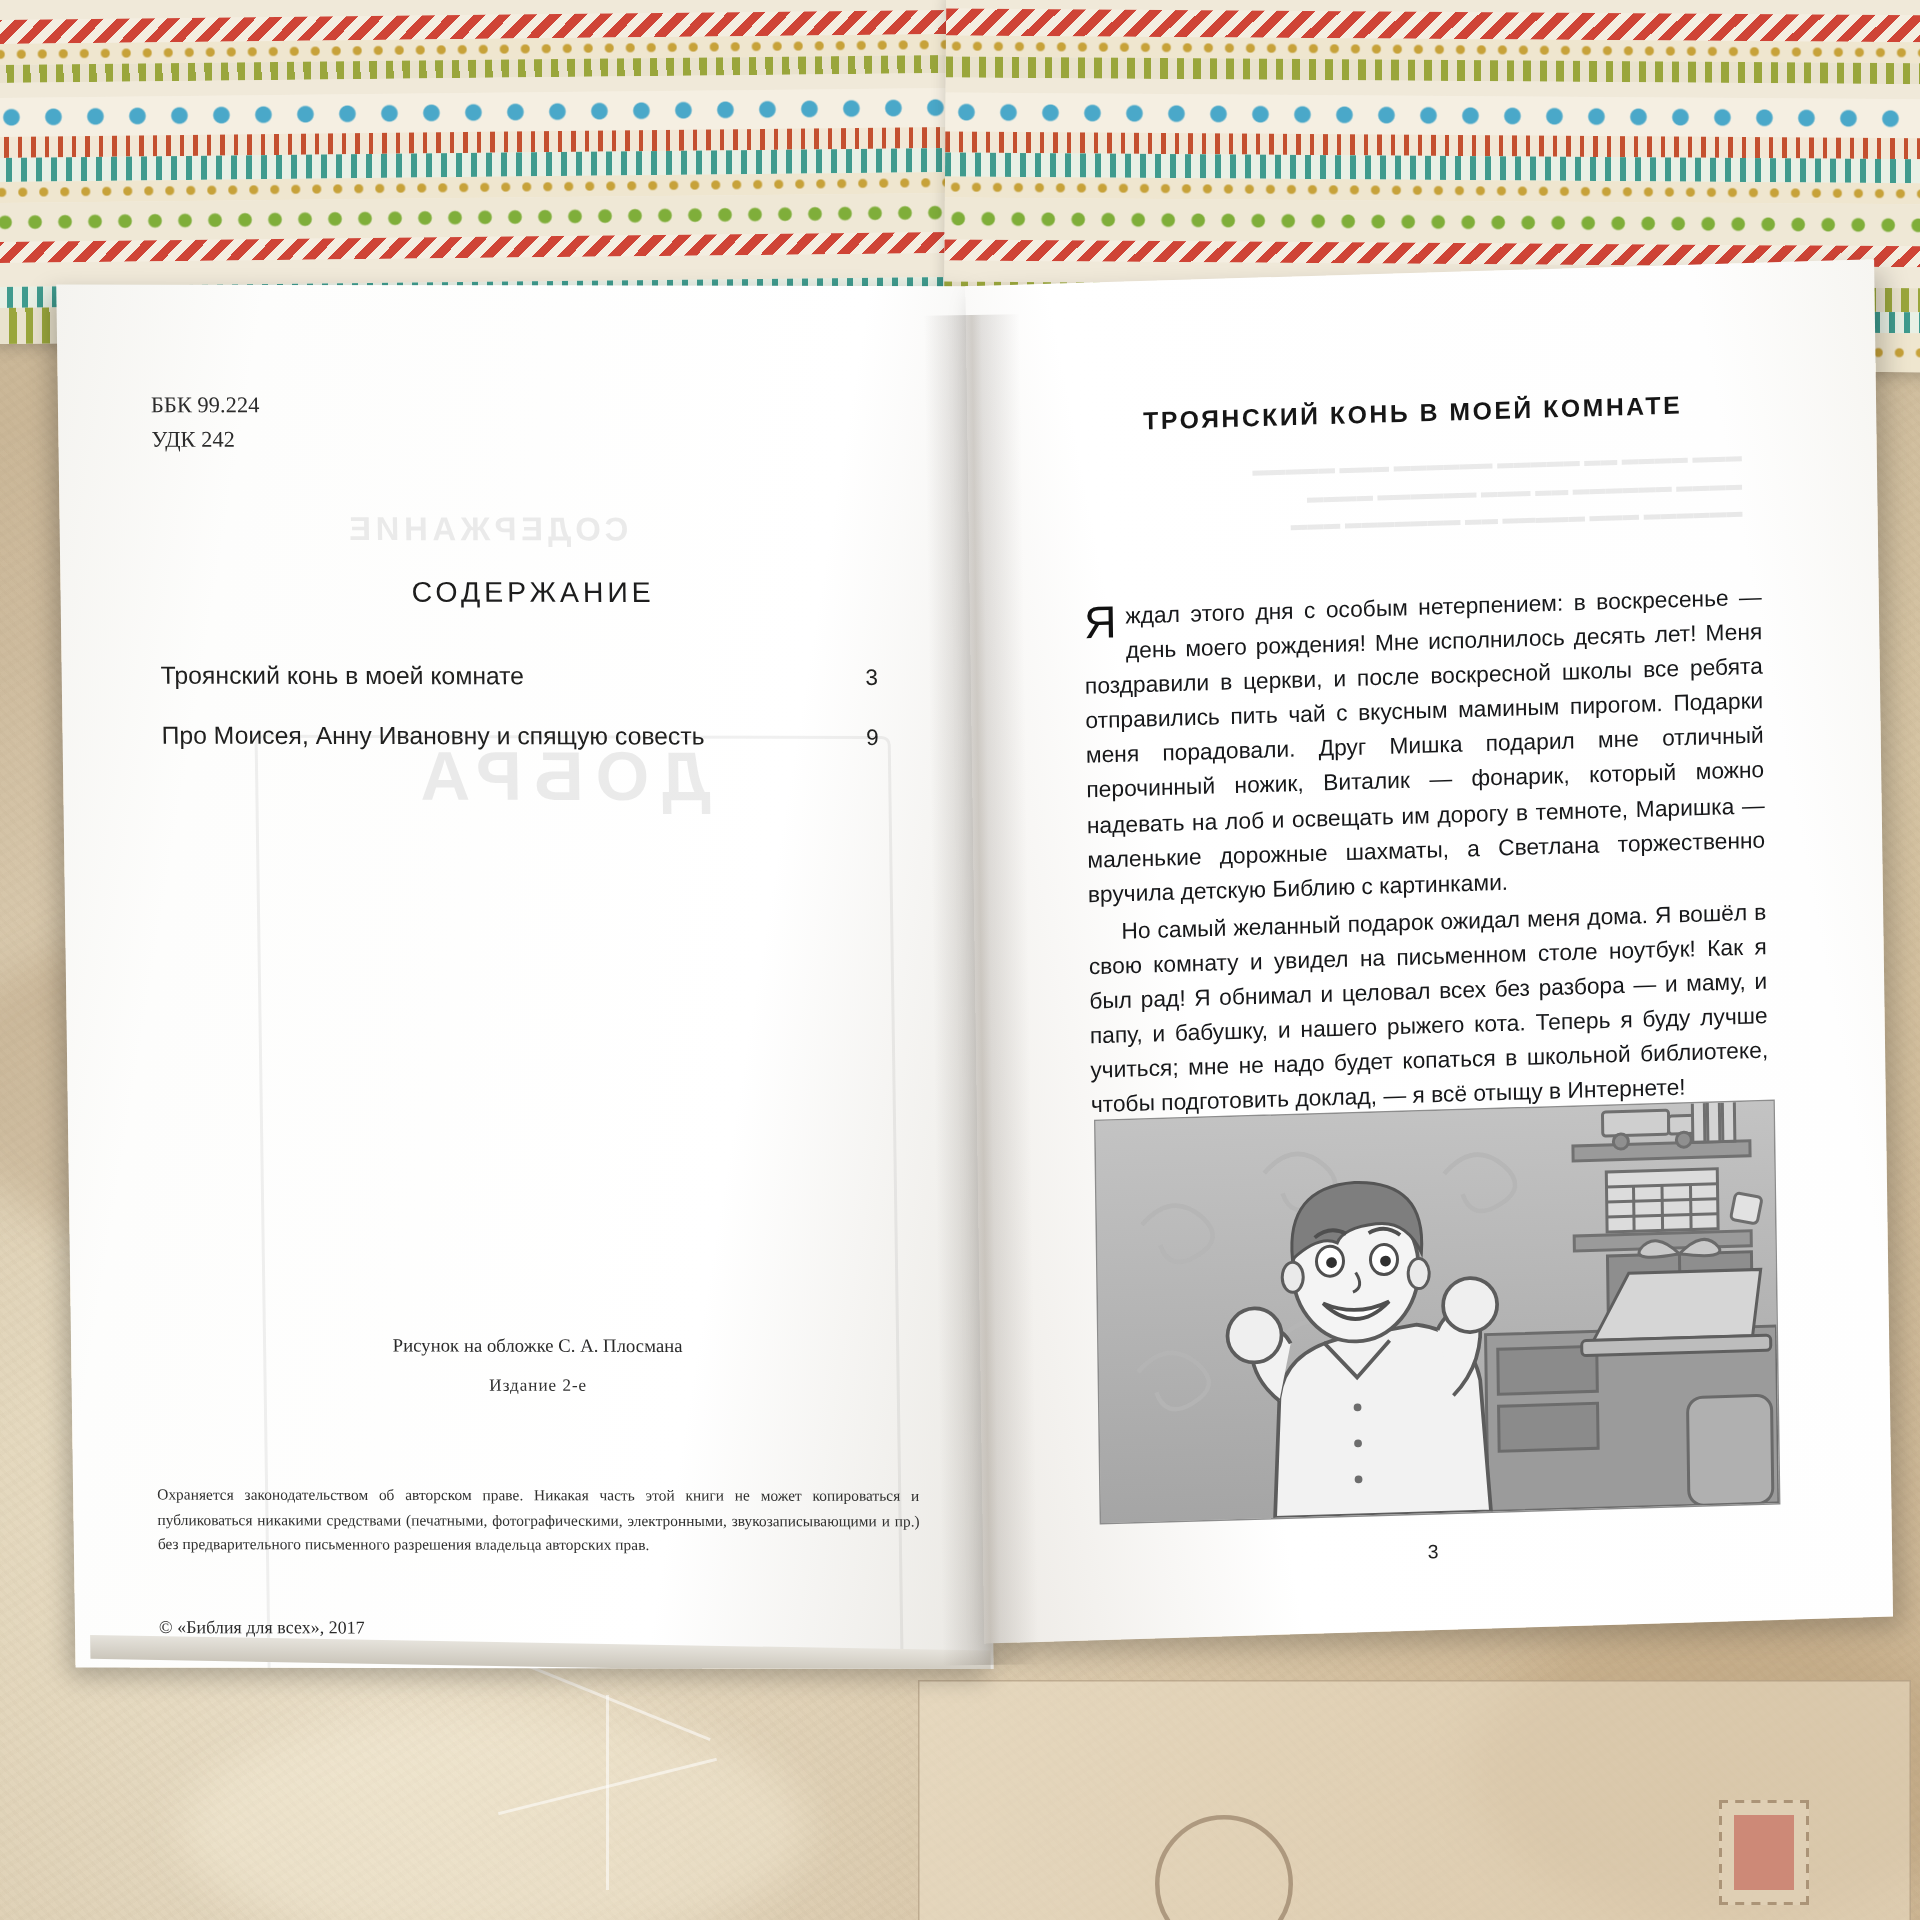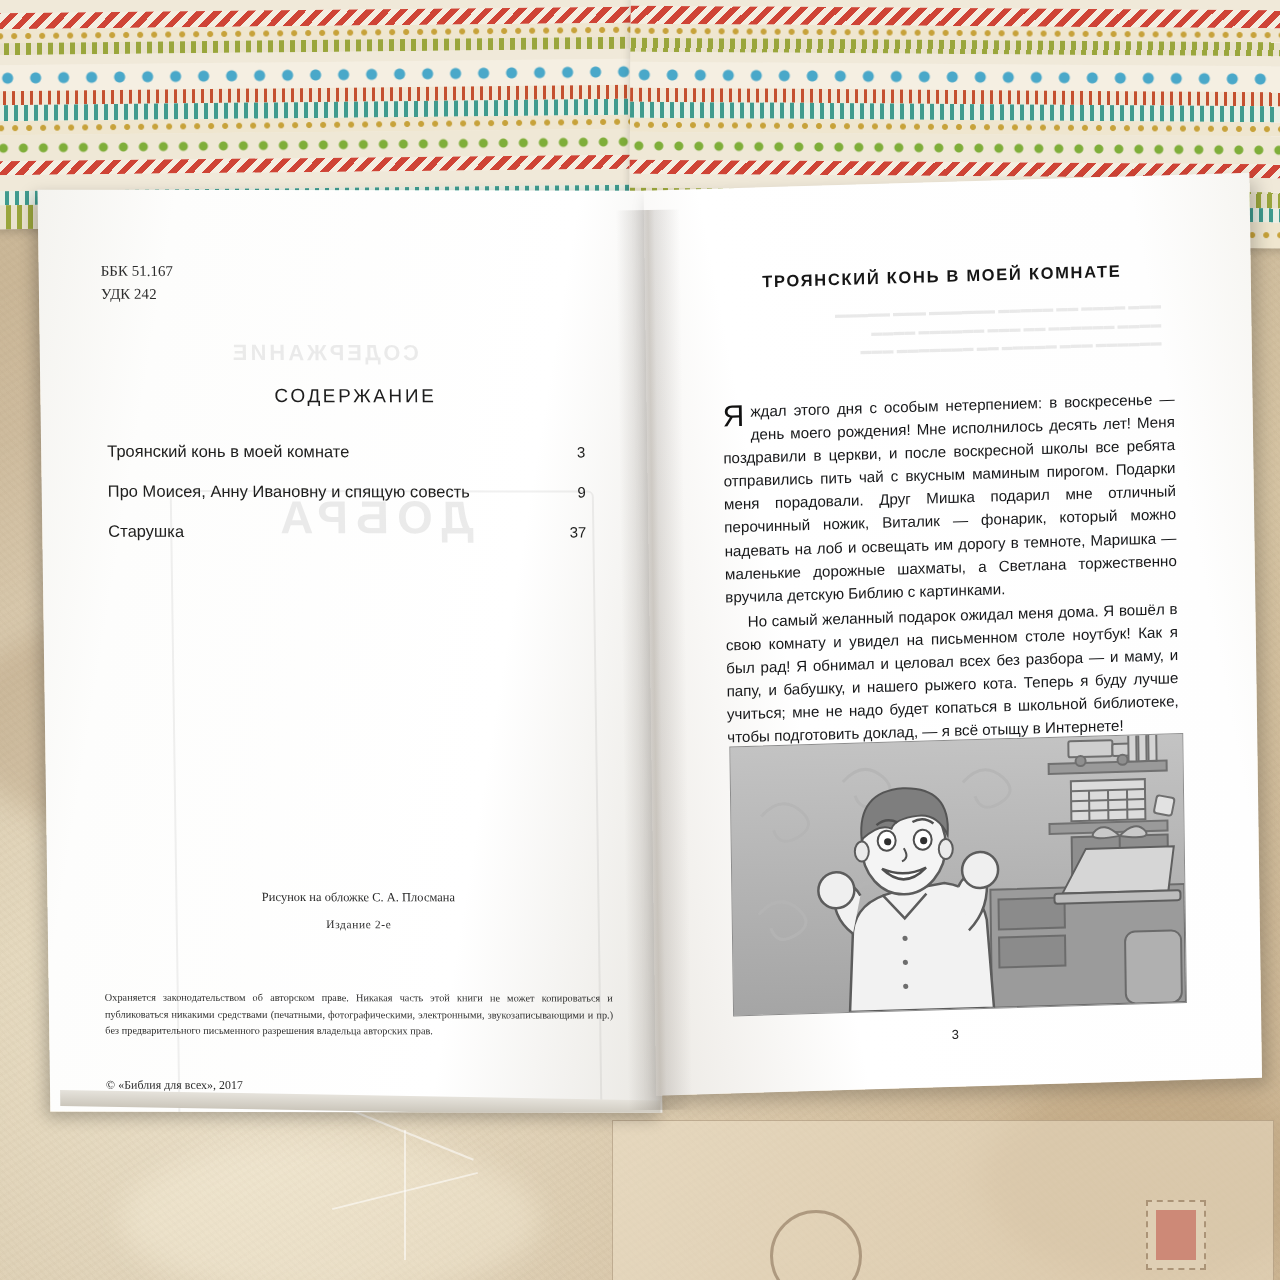--- a/index.html
+++ b/index.html
@@ -404,39 +404,35 @@
 
   <div id="book">
 
     <div class="page page-left">
 
       <div class="ghost-frame"></div>
       <div class="ghost" style="left:190px; top:150px; font-size:22px;">СОДЕРЖАНИЕ</div>
       <div class="ghost" style="left:230px; top:300px; font-size:46px; letter-spacing:8px;">ДОБРА</div>
 
       <div class="lp-codes">
-        <div>ББК 51.167</div>
+        <div>ББК 99.224</div>
         <div>УДК 242</div>
       </div>
 
       <div class="lp-title">СОДЕРЖАНИЕ</div>
 
       <div class="toc">
         <div class="toc-row">
           <span class="toc-title">Троянский конь в моей комнате</span>
           <span class="toc-page">3</span>
         </div>
         <div class="toc-row">
           <span class="toc-title">Про Моисея, Анну Ивановну и спящую совесть</span>
           <span class="toc-page">9</span>
         </div>
-        <div class="toc-row">
-          <span class="toc-title">Старушка</span>
-          <span class="toc-page">37</span>
-        </div>
       </div>
 
       <div class="lp-credit">Рисунок на обложке С. А. Плосмана</div>
       <div class="lp-edition">Издание 2-е</div>
       <div class="lp-legal">Охраняется законодательством об авторском праве. Никакая часть этой книги не может копироваться и публиковаться никакими средствами (печатными, фотографическими, электронными, звукозаписывающими и пр.) без предварительного письменного разрешения владельца авторских прав.</div>
       <div class="lp-copy">© «Библия для всех», 2017</div>
 
       <div class="edge-bottom"></div>
     </div>
 

